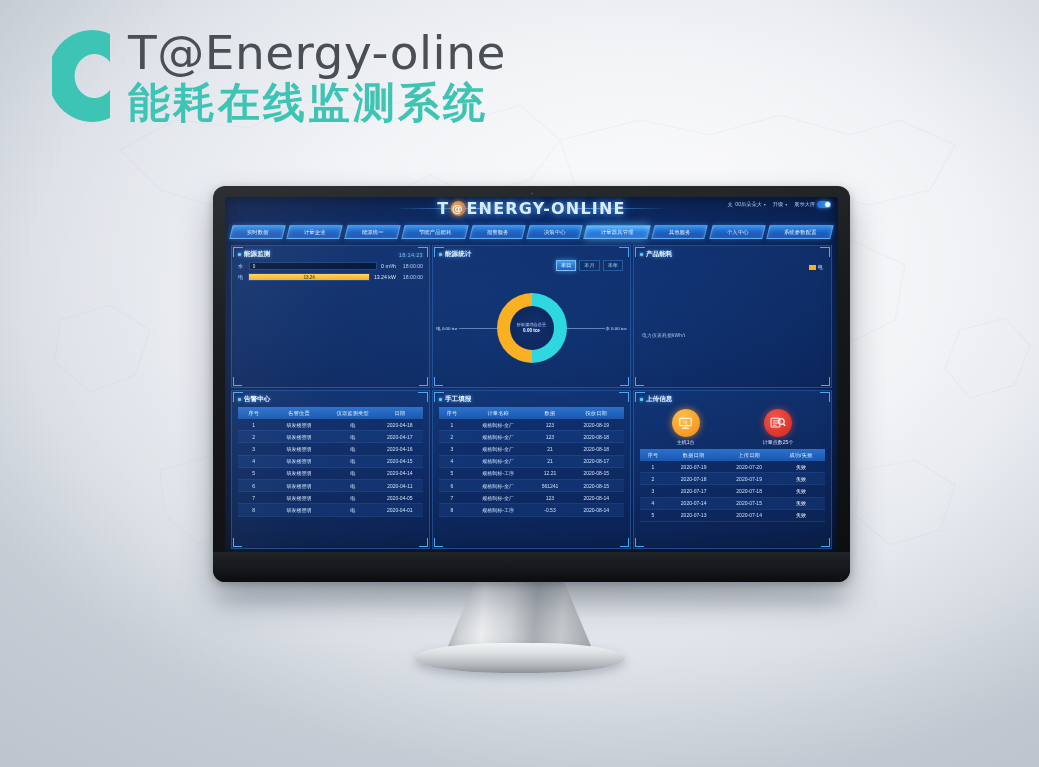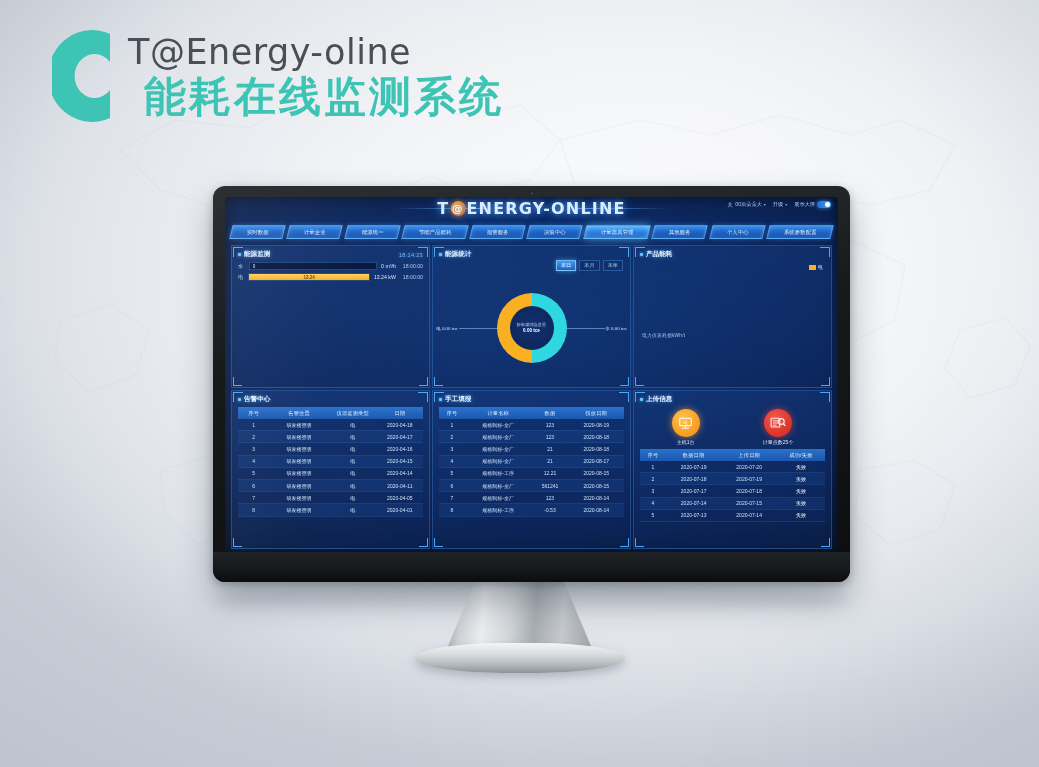--- a/index.html
+++ b/index.html
@@ -38,33 +38,32 @@
     z-index: 6;
   }
   .logo-c {
     width: 62px; height: 104px;
     position: relative;
     flex: none;
   }
   .logo-c svg { display:block; }
   .title-text { line-height: 1; }
   .title-en {
-    font-size: 35px;
+    font-size: 47px;
     color: #4a4f55;
     font-weight: 400;
     letter-spacing: .5px;
     font-family: "DejaVu Sans", sans-serif;
   }
   .title-cn {
     font-size: 42px;
     color: #3ec4b4;
     font-weight: 700;
     letter-spacing: 3px;
     margin-top: 6px;
-    margin-left: 16px;
   }
 
   
   .monitor {
     position: absolute;
     left: 213px; top: 186px;
     width: 637px; height: 396px;
     border-radius: 12px;
     background: linear-gradient(172deg, #2c3033 0%, #17191b 40%, #0c0d0e 100%);
     box-shadow: 0 18px 34px rgba(60,70,85,.40), 0 3px 8px rgba(0,0,0,.25);

